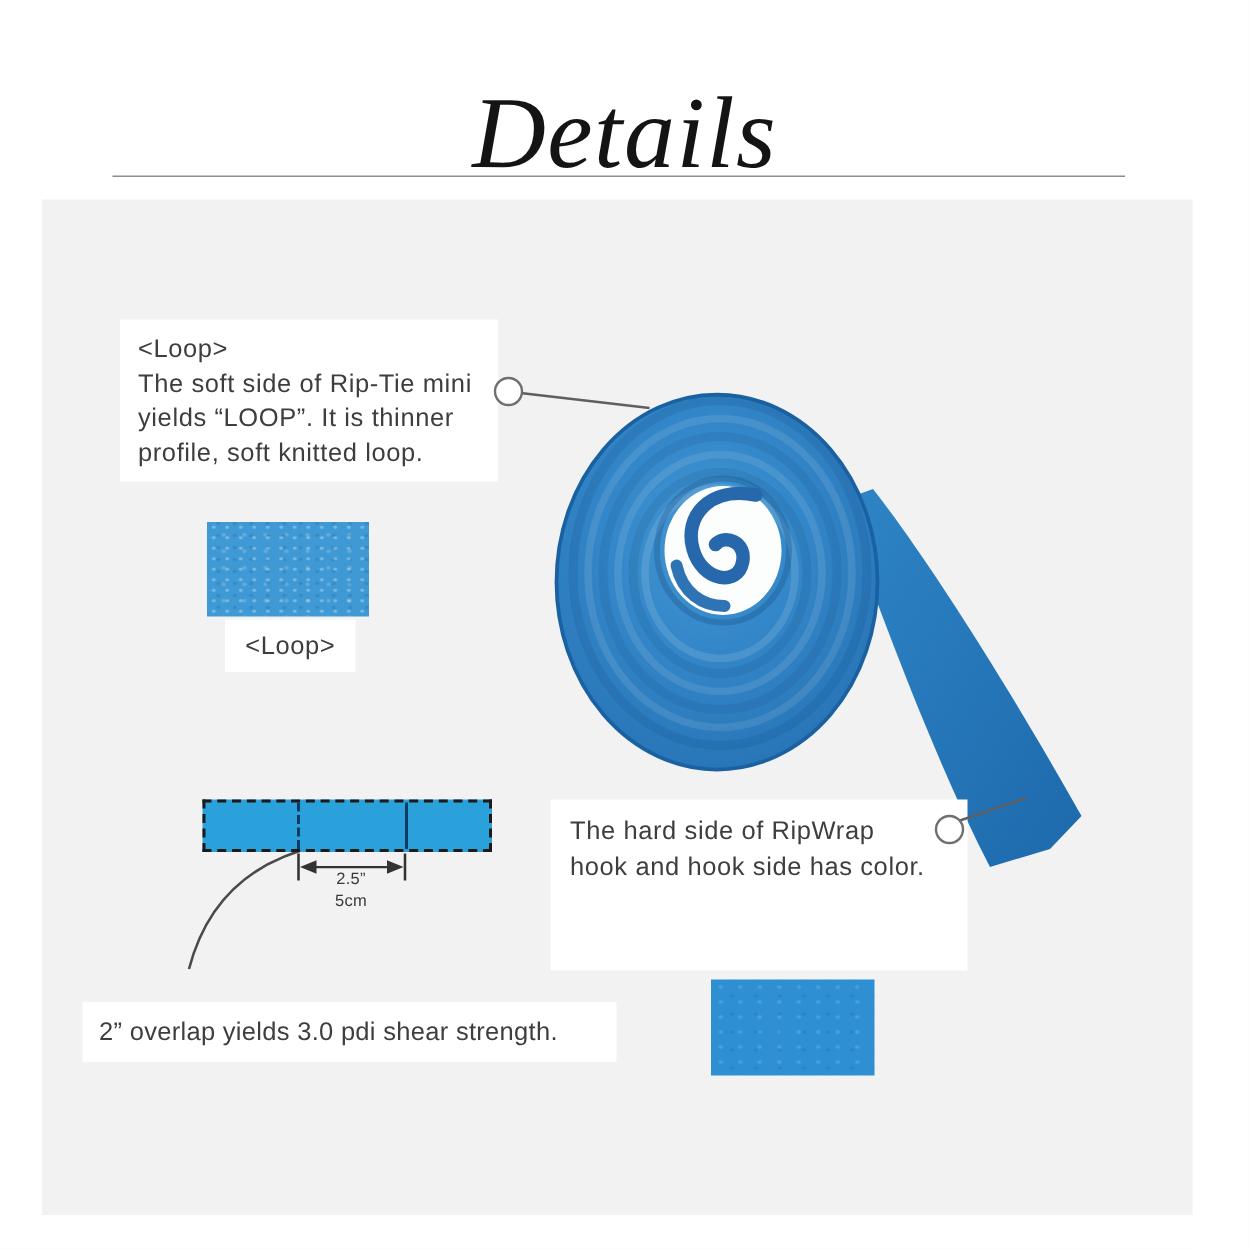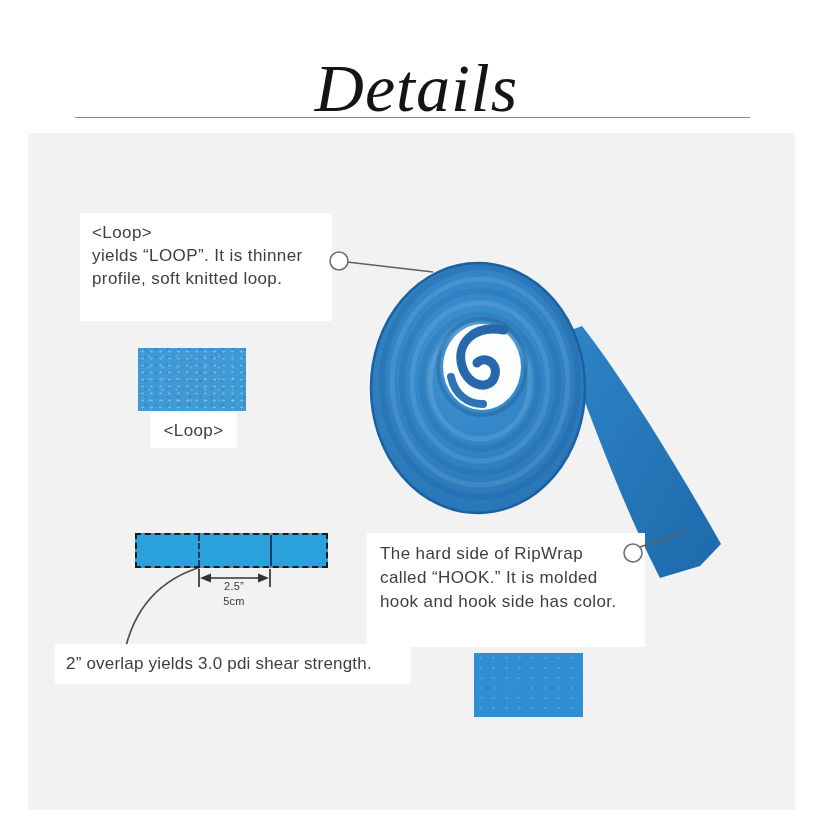--- a/index.html
+++ b/index.html
@@ -15,21 +15,21 @@
     font-size:68px;line-height:1;color:#141414;letter-spacing:1px;}
   
   .panel{position:absolute;left:28px;top:133px;width:782px;height:677px;background:#F2F2F3;}
   
   svg.layer{position:absolute;left:0;top:0;width:833px;height:833px;pointer-events:none;}
   
   .note{position:absolute;background:#ffffff;font-size:17px;letter-spacing:.4px;
     color:#3E3E3E;box-sizing:border-box;}
   .loop-note{left:80px;top:213px;width:252px;height:108px;padding:8px 12px;line-height:23px;}
   .hook-note{left:367px;top:533px;width:278px;height:114px;padding:9px 13px;line-height:24px;}
-  .shear-note{left:55px;top:644px;width:356px;height:40px;line-height:40px;
+  .shear-note{left:55px;top:668px;width:356px;height:40px;line-height:40px;
     padding-left:11px;letter-spacing:.2px;}
   
   .swatch{position:absolute;}
   .loop-swatch{left:138px;top:348px;width:108px;height:63px;background:#3E99D4;}
   .hook-swatch{left:474px;top:653px;width:109px;height:64px;background:#2F8FD3;}
   .speckle{background-image:
     radial-gradient(rgba(255,255,255,.30) 1px, transparent 1.7px),
     radial-gradient(rgba(255,255,255,.18) 1px, transparent 2px),
     radial-gradient(rgba(12,70,130,.20) 1px, transparent 1.7px);
     background-size:9px 7px,14px 11px,11px 8px;
@@ -101,39 +101,39 @@
       <line x1="199" y1="569" x2="199" y2="587" stroke-width="1.7"></line>
       <line x1="270" y1="569" x2="270" y2="587" stroke-width="1.7"></line>
       <line x1="203" y1="578" x2="266" y2="578" stroke-width="1.5"></line>
       <polygon points="200,578 211,573.5 211,582.5" fill="#333333" stroke="none"></polygon>
       <polygon points="269,578 258,573.5 258,582.5" fill="#333333" stroke="none"></polygon>
     </g>
   </svg>
 
   <div class="note loop-note">
     <div>&lt;Loop&gt;</div>
+    <div>The soft side of Rip-Tie mini</div>
     <div>yields “LOOP”. It is thinner</div>
     <div>profile, soft knitted loop.</div>
   </div>
 
   <div class="swatch loop-swatch speckle"></div>
   <div class="loop-label">&lt;Loop&gt;</div>
 
   <div class="strip">
     <div class="div-dashed"></div>
     <div class="div-solid"></div>
   </div>
   <div class="dim-label dim-in">2.5”</div>
   <div class="dim-label dim-cm">5cm</div>
 
   <div class="note shear-note">2” overlap yields 3.0 pdi shear strength.</div>
 
   <div class="note hook-note">
     <div>The hard side of RipWrap</div>
-    <div>called “HOOK.” It is molded</div>
     <div>hook and hook side has color.</div>
   </div>
 
   <div class="swatch hook-swatch speckle-light"></div>
 
   <svg class="layer" viewBox="0 0 833 833">
     <g>
       <line x1="347" y1="262" x2="433" y2="272" stroke="#5F5F5F" stroke-width="1.6"></line>
       <circle cx="339" cy="261" r="9" fill="#FFFFFF" stroke="#6F6F6F" stroke-width="1.6"></circle>
     </g>

